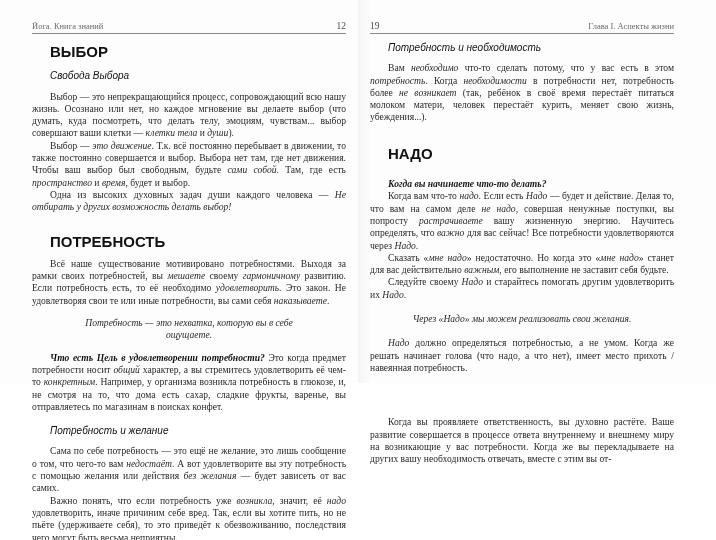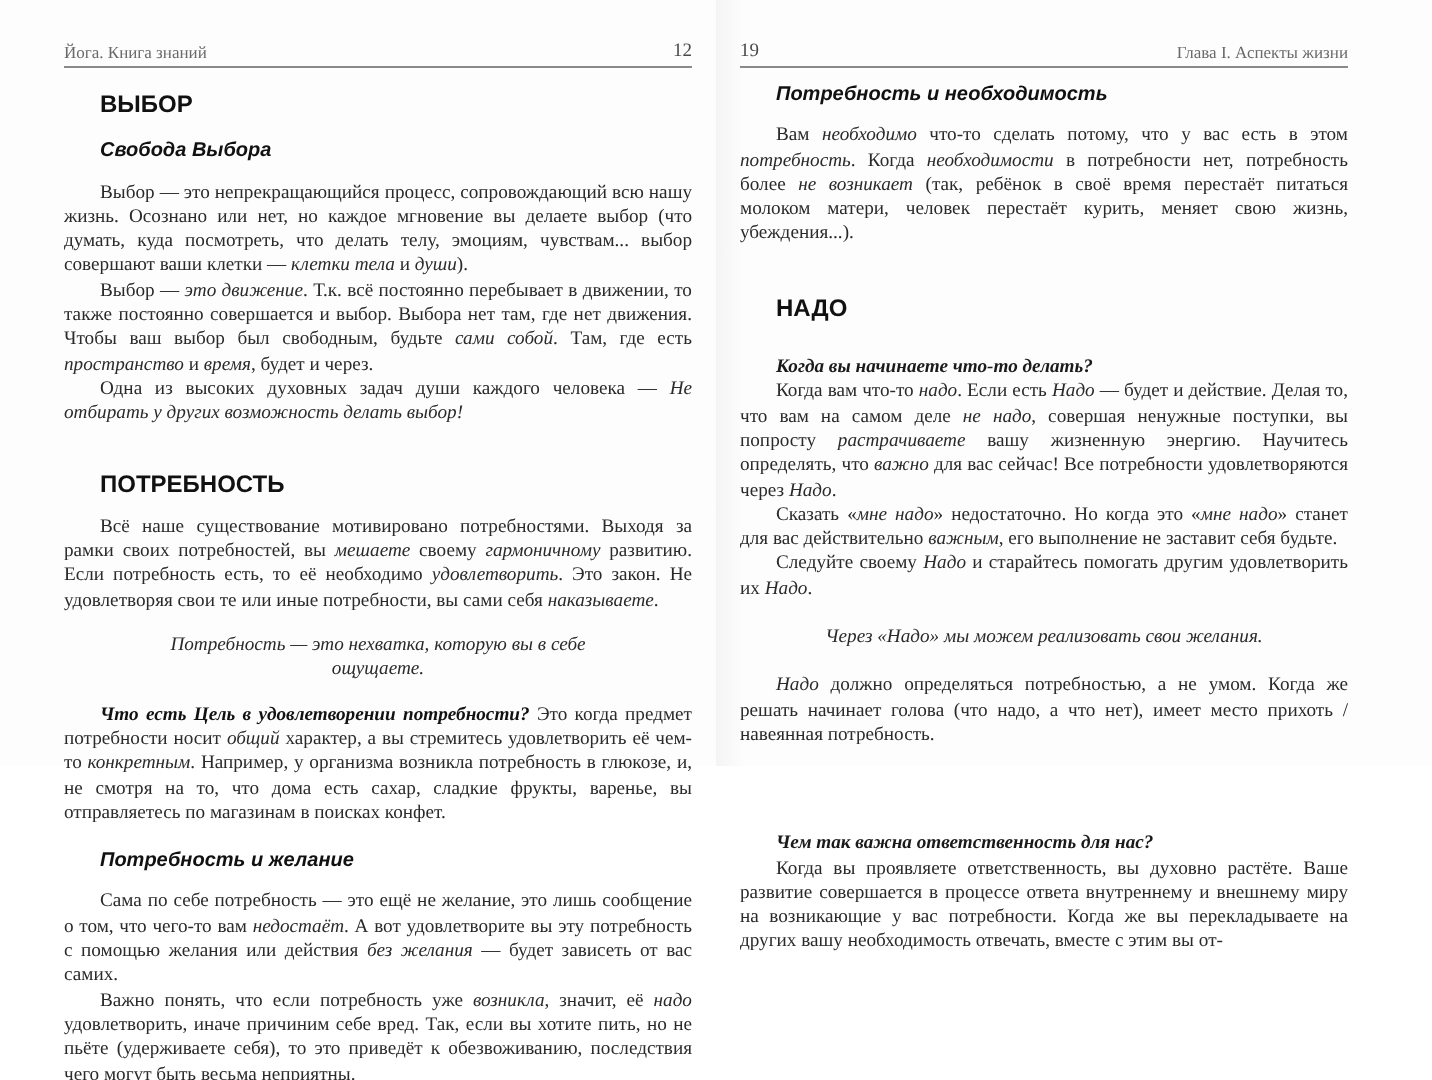--- a/index.html
+++ b/index.html
@@ -6,22 +6,22 @@
   html, body { width: 716px; height: 540px; overflow: hidden; background: #ffffff; }
   body { font-family: "Liberation Serif", serif; color: #2a2a2a; }
   .spread { position: relative; width: 716px; height: 540px; display: flex; }
   .page { position: relative; width: 358px; height: 383px; background: #fdfdfd; }
   .page.left { padding: 18px 12px 0 32px; }
   .page.right { padding: 18px 42px 0 12px; background: linear-gradient(to right, #f4f4f4 0px, #fdfdfd 14px); }
   .running-head { display: flex; justify-content: space-between; align-items: flex-end;
     font-size: 8.5px; color: #6a6a6a; padding-bottom: 2px; border-bottom: 1px solid #8a8a8a; height: 16px; }
   .running-head .num { font-size: 9.5px; color: #4a4a4a; }
   .content { font-size: 9.6px; line-height: 12.3px; text-align: justify; }
-  .h-sect { font-family: "Liberation Sans", sans-serif; font-weight: bold; font-size: 12px; color: #111; margin-left: 18px; }
-  .h-sub { font-family: "Liberation Sans", sans-serif; font-weight: bold; font-style: italic; font-size: 10px; color: #111; margin-left: 18px; }
+  .h-sect { font-family: "Liberation Sans", sans-serif; font-weight: bold; font-size: 15px; color: #111; margin-left: 18px; }
+  .h-sub { font-family: "Liberation Sans", sans-serif; font-weight: normal; font-style: italic; font-size: 10px; color: #111; margin-left: 18px; }
   .h-q { font-weight: bold; font-style: italic; color: #1a1a1a; }
   p.par { text-indent: 18px; }
   .center-quote { text-align: center; font-style: italic; padding: 0 40px; }
   em { font-style: italic; }
   b.bi { font-weight: bold; font-style: italic; color:#111; }.sp-8{height:8px}.sp-10{height:10px}.sp-12{height:12px}.sp-22{height:22px}.sp-24{height:24px}
 </style>
 </head>
 <body>
 
 <div class="spread">
@@ -31,21 +31,21 @@
       <span>Йога. Книга знаний</span>
       <span class="num">12</span>
     </div>
     <div class="content">
       <div class="sp-12"></div>
       <div class="h-sect">ВЫБОР</div>
       <div class="sp-12"></div>
       <div class="h-sub">Свобода Выбора</div>
       <div class="sp-8"></div>
       <p class="par"><span>Выбор — это непрекращающийся процесс, сопровождающий всю нашу жизнь. Осознано или нет, но каждое мгновение вы делаете выбор (что думать, куда посмотреть, что делать телу, эмоциям, чувствам... выбор совершают ваши клетки — </span><em>клетки тела</em><span> и </span><em>души</em><span>).</span></p>
-      <p class="par"><span>Выбор — </span><em>это движение</em><span>. Т.к. всё постоянно перебывает в движении, то также постоянно совершается и выбор. Выбора нет там, где нет движения. Чтобы ваш выбор был свободным, будьте </span><em>сами собой</em><span>. Там, где есть </span><em>пространство</em><span> и </span><em>время</em><span>, будет и через.</span></p>
+      <p class="par"><span>Выбор — </span><em>это движение</em><span>. Т.к. всё постоянно перебывает в движении, то также постоянно совершается и выбор. Выбора нет там, где нет движения. Чтобы ваш выбор был свободным, будьте </span><em>сами собой</em><span>. Там, где есть </span><em>пространство</em><span> и </span><em>время</em><span>, будет и выбор.</span></p>
       <p class="par"><span>Одна из высоких духовных задач души каждого человека —</span> <em>Не отбирать у других возможность делать выбор!</em></p>
       <div class="sp-22"></div>
       <div class="h-sect">ПОТРЕБНОСТЬ</div>
       <div class="sp-10"></div>
       <p class="par"><span>Всё наше существование мотивировано потребностями. Выходя за рамки своих потребностей, вы </span><em>мешаете</em><span> своему </span><em>гармоничному</em><span> развитию. Если потребность есть, то её необходимо </span><em>удовлетворить</em><span>. Это закон. Не удовлетворяя свои те или иные потребности, вы сами себя </span><em>наказываете</em><span>.</span></p>
       <div class="sp-10"></div>
       <p class="center-quote">Потребность — это нехватка, которую вы в себе ощущаете.</p>
       <div class="sp-10"></div>
       <p class="par"><b class="bi">Что есть Цель в удовлетворении потребности?</b><span> Это когда предмет потребности носит </span><em>общий</em><span> характер, а вы стремитесь удовлетворить её чем-то </span><em>конкретным</em><span>. Например, у организма возникла потребность в глюкозе, и, не смотря на то, что дома есть сахар, сладкие фрукты, варенье, вы отправляетесь по магазинам в поисках конфет.</span></p>
       <div class="sp-12"></div>
@@ -74,18 +74,17 @@
       <p class="par"><span>Когда вам что-то </span><em>надо</em><span>. Если есть </span><em>Надо</em><span> — будет и действие. Делая то, что вам на самом деле </span><em>не надо</em><span>, совершая ненужные поступки, вы попросту </span><em>растрачиваете</em><span> вашу жизненную энергию. Научитесь определять, что </span><em>важно</em><span> для вас сейчас! Все потребности удовлетворяются через </span><em>Надо</em><span>.</span></p>
       <p class="par"><span>Сказать «</span><em>мне надо</em><span>» недостаточно. Но когда это «</span><em>мне надо</em><span>» станет для вас действительно </span><em>важным</em><span>, его выполнение не заставит себя будьте.</span></p>
       <p class="par"><span>Следуйте своему </span><em>Надо</em><span> и старайтесь помогать другим удовлетворить их </span><em>Надо</em><span>.</span></p>
       <div class="sp-12"></div>
       <p class="center-quote">Через «Надо» мы можем реализовать свои желания.</p>
       <div class="sp-12"></div>
       <p class="par"><em>Надо</em><span> должно определяться потребностью, а не умом. Когда же решать начинает голова (что надо, а что нет), имеет место прихоть / навеянная потребность.</span></p>
       <div class="sp-22"></div>
       <div class="sp-10"></div>
       <div class="sp-10"></div>
-      <p class="par h-q">Чем так важна ответственность для нас?</p>
       <p class="par">Когда вы проявляете ответственность, вы духовно растёте. Ваше развитие совершается в процессе ответа внутреннему и внешнему миру на возникающие у вас потребности. Когда же вы перекладываете на других вашу необходимость отвечать, вместе с этим вы от-</p>
     </div>
   </div>
 
 </div>
 
 </body></html>

